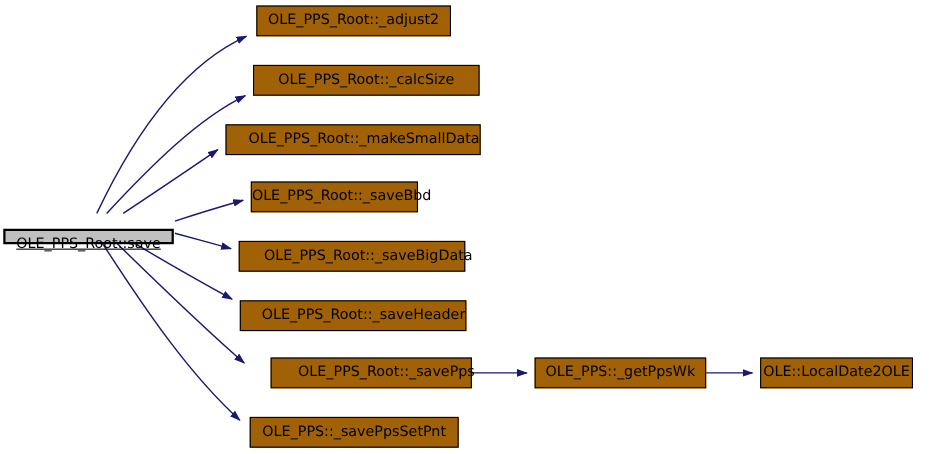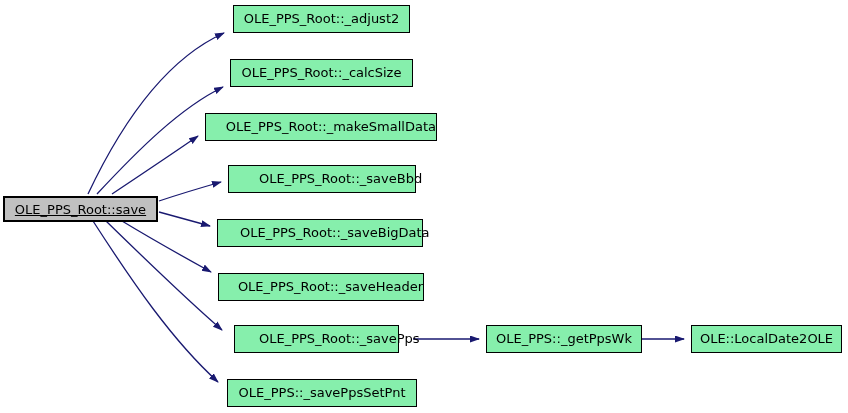--- a/index.html
+++ b/index.html
@@ -21,46 +21,46 @@
     width: 848px; height: 413px;
   }
   .edge-layer path.edge {
     fill: none;
     stroke: #191970;
     stroke-width: 1.3px;
   }
   .node {
     position: absolute;
     box-sizing: border-box;
-    background: #86efac;
+    background: #a16207;
     border: 1px solid #000000;
     color: #000000;
     font-size: 13px;
     line-height: 26px;
     text-align: center;
     white-space: nowrap;
     cursor: pointer;
   }
   .node.root {
     background: #c0c0c0;
     border: 2px solid #000000;
     line-height: 23px;
   }
   
-  #n-save           { left:   3px; top: 196px; width: 155px; height: 26px; text-decoration: underline; }
+  #n-save           { left:   3px; top: 208px; width: 155px; height: 14px; text-decoration: underline; }
   #n-adjust2        { left: 233px; top:   5px; width: 177px; height: 28px; }
-  #n-calcsize       { left: 230px; top:  59px; width: 183px; height: 28px; }
+  #n-calcsize       { left: 230px; top:  59px; width: 206px; height: 28px; }
   #n-makesmalldata  { left: 205px; top: 113px; width: 232px; height: 28px; text-align: right; }
-  #n-savebbd        { left: 228px; top: 165px; width: 188px; height: 28px; padding-left: 30px; }
+  #n-savebbd        { left: 228px; top: 165px; width: 152px; height: 28px; }
   #n-savebigdata    { left: 217px; top: 219px; width: 206px; height: 28px; padding-left: 22px; }
   #n-saveheader     { left: 218px; top: 273px; width: 206px; height: 28px; text-align: right; }
-  #n-savepps        { left: 234px; top: 325px; width: 165px; height: 28px; padding-left: 24px; }
+  #n-savepps        { left: 246px; top: 325px; width: 183px; height: 28px; padding-left: 24px; }
   #n-saveppssetpnt  { left: 227px; top: 379px; width: 190px; height: 28px; }
   #n-getppswk       { left: 486px; top: 325px; width: 156px; height: 28px; }
-  #n-localdate2ole  { left: 691px; top: 325px; width: 151px; height: 28px; }
+  #n-localdate2ole  { left: 691px; top: 325px; width: 139px; height: 28px; }
 </style>
 </head>
 <body>
 
 <div class="canvas">
 
   <svg class="edge-layer" viewBox="0 0 848 413" xmlns="http://www.w3.org/2000/svg">
     <defs>
       <marker id="arrow" markerWidth="10" markerHeight="8" refX="9" refY="3.5" orient="auto" markerUnits="userSpaceOnUse">
         <path d="M0,0 L10,3.5 L0,7 Z" fill="#191970"></path>

